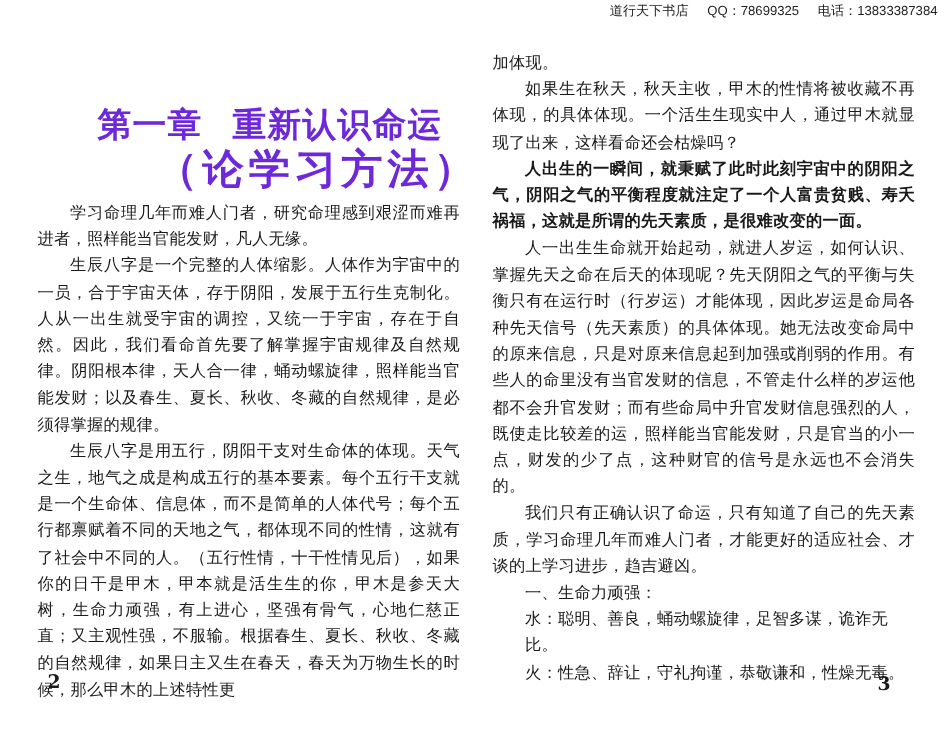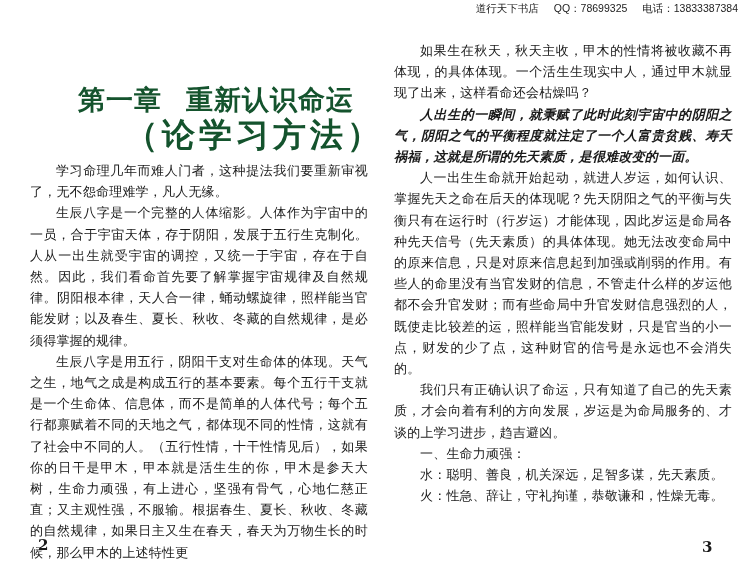--- a/index.html
+++ b/index.html
@@ -3,42 +3,42 @@
 <meta charset="utf-8">
 <style>
   html, body { margin:0; padding:0; }
   body {
     width:750px; height:588px; overflow:hidden; position:relative;
     background:#ffffff;
     font-family:"DejaVu Serif", "Liberation Serif", serif;
     color:#1a1a1a;
   }
   .banner {
-    position:absolute; top:2px; right:12px;
+    position:absolute; top:2px; right:0;
     font-family:"Liberation Sans", "DejaVu Sans", sans-serif;
     font-size:10.5px; color:#222; letter-spacing:0px; white-space:nowrap;
   }
   .banner span { margin-left:12px; }
   .banner span:first-child { margin-left:0; }
   .page { position:absolute; top:0; }
   .page.left { left:30px; width:338px; }
   .page.right { left:394px; width:338px; }
   .title {
     position:absolute; font-family:Liberation Serif, serif;
-    font-weight:bold; color:#14532d; white-space:nowrap;
+    font-weight:bold; color:#6d28d9; white-space:nowrap;
   }
   .title.main { top:82px; left:48px; font-size:27px; letter-spacing:1px; }
   .title.main .gap { display:inline-block; width:24px; }
   .title.sub { top:113px; left:95px; font-size:33px; letter-spacing:4px; }
   .body { position:absolute; left:0; width:338px; font-size:13px; line-height:21.2px; }
   .page.left .body { top:160px; }
   .page.right .body { top:40px; }
   .p { margin:0; text-align:justify; text-align-last:left; letter-spacing:0.2px; }
   .p.indent { text-indent:2em; }
-  .p.bold { font-weight:bold;font-style:italic; }
+  .p.bold { font-weight:bold; }
   .list-item { margin:0; padding-left:2em; letter-spacing:0.2px; }
   .pagenum { position:absolute; font-size:15px; font-weight:bold; }
   .page.left .pagenum { top:536px; left:8px; }
   .page.right .pagenum { top:538px; left:308px; }
 </style>
 </head>
 <body>
 
 <div class="banner">
   <span>道行天下书店</span>
@@ -46,32 +46,33 @@
   <span>电话：13833387384</span>
 </div>
 
 <div class="page left">
   <div class="title main">
     <span>第一章</span><span class="gap"></span><span>重新认识命运</span>
   </div>
   <div class="title sub">（论学习方法）</div>
 
   <div class="body">
-    <p class="p indent">学习命理几年而难人门者，这种提法我们要重新审视了，无不怨命理难学，凡人无缘。</p>
+    <p class="p indent">学习命理几年而难人门者，研究命理感到艰涩而难再进者，照样能当官能发财，凡人无缘。</p>
     <p class="p indent">生辰八字是一个完整的人体缩影。人体作为宇宙中的一员，合于宇宙天体，存于阴阳，发展于五行生克制化。人从一出生就受宇宙的调控，又统一于宇宙，存在于自然。因此，我们看命首先要了解掌握宇宙规律及自然规律。阴阳根本律，天人合一律，蛹动螺旋律，照样能当官能发财；以及春生、夏长、秋收、冬藏的自然规律，是必须得掌握的规律。</p>
     <p class="p indent">生辰八字是用五行，阴阳干支对生命体的体现。天气之生，地气之成是构成五行的基本要素。每个五行干支就是一个生命体、信息体，而不是简单的人体代号；每个五行都禀赋着不同的天地之气，都体现不同的性情，这就有了社会中不同的人。（五行性情，十干性情见后），如果你的日干是甲木，甲本就是活生生的你，甲木是参天大树，生命力顽强，有上进心，坚强有骨气，心地仁慈正直；又主观性强，不服输。根据春生、夏长、秋收、冬藏的自然规律，如果日主又生在春天，春天为万物生长的时候，那么甲木的上述特性更</p>
   </div>
   <div class="pagenum">2</div>
 </div>
 
 <div class="page right">
   <div class="body">
+    <p class="p">加体现。</p>
     <p class="p indent">如果生在秋天，秋天主收，甲木的性情将被收藏不再体现，的具体体现。一个活生生现实中人，通过甲木就显现了出来，这样看命还会枯燥吗？</p>
     <p class="p indent bold">人出生的一瞬间，就秉赋了此时此刻宇宙中的阴阳之气，阴阳之气的平衡程度就注定了一个人富贵贫贱、寿夭祸福，这就是所谓的先天素质，是很难改变的一面。</p>
     <p class="p indent">人一出生生命就开始起动，就进人岁运，如何认识、掌握先天之命在后天的体现呢？先天阴阳之气的平衡与失衡只有在运行时（行岁运）才能体现，因此岁运是命局各种先天信号（先天素质）的具体体现。她无法改变命局中的原来信息，只是对原来信息起到加强或削弱的作用。有些人的命里没有当官发财的信息，不管走什么样的岁运他都不会升官发财；而有些命局中升官发财信息强烈的人，既使走比较差的运，照样能当官能发财，只是官当的小一点，财发的少了点，这种财官的信号是永远也不会消失的。</p>
-    <p class="p indent">我们只有正确认识了命运，只有知道了自己的先天素质，才会向着有利的方向发展，岁运是为命局服务的、才谈的上学习进步，趋吉避凶。</p>
+    <p class="p indent">我们只有正确认识了命运，只有知道了自己的先天素质，学习命理几年而难人门者，才能更好的适应社会、才谈的上学习进步，趋吉避凶。</p>
     <p class="list-item">一、生命力顽强：</p>
-    <p class="list-item">水：聪明、善良，机关深远，足智多谋，先天素质。</p>
+    <p class="list-item">水：聪明、善良，蛹动螺旋律，足智多谋，诡诈无比。</p>
     <p class="list-item">火：性急、辞让，守礼拘谨，恭敬谦和，性燥无毒。</p>
 
   </div>
   <div class="pagenum">3</div>
 </div>
 
 </body></html>

